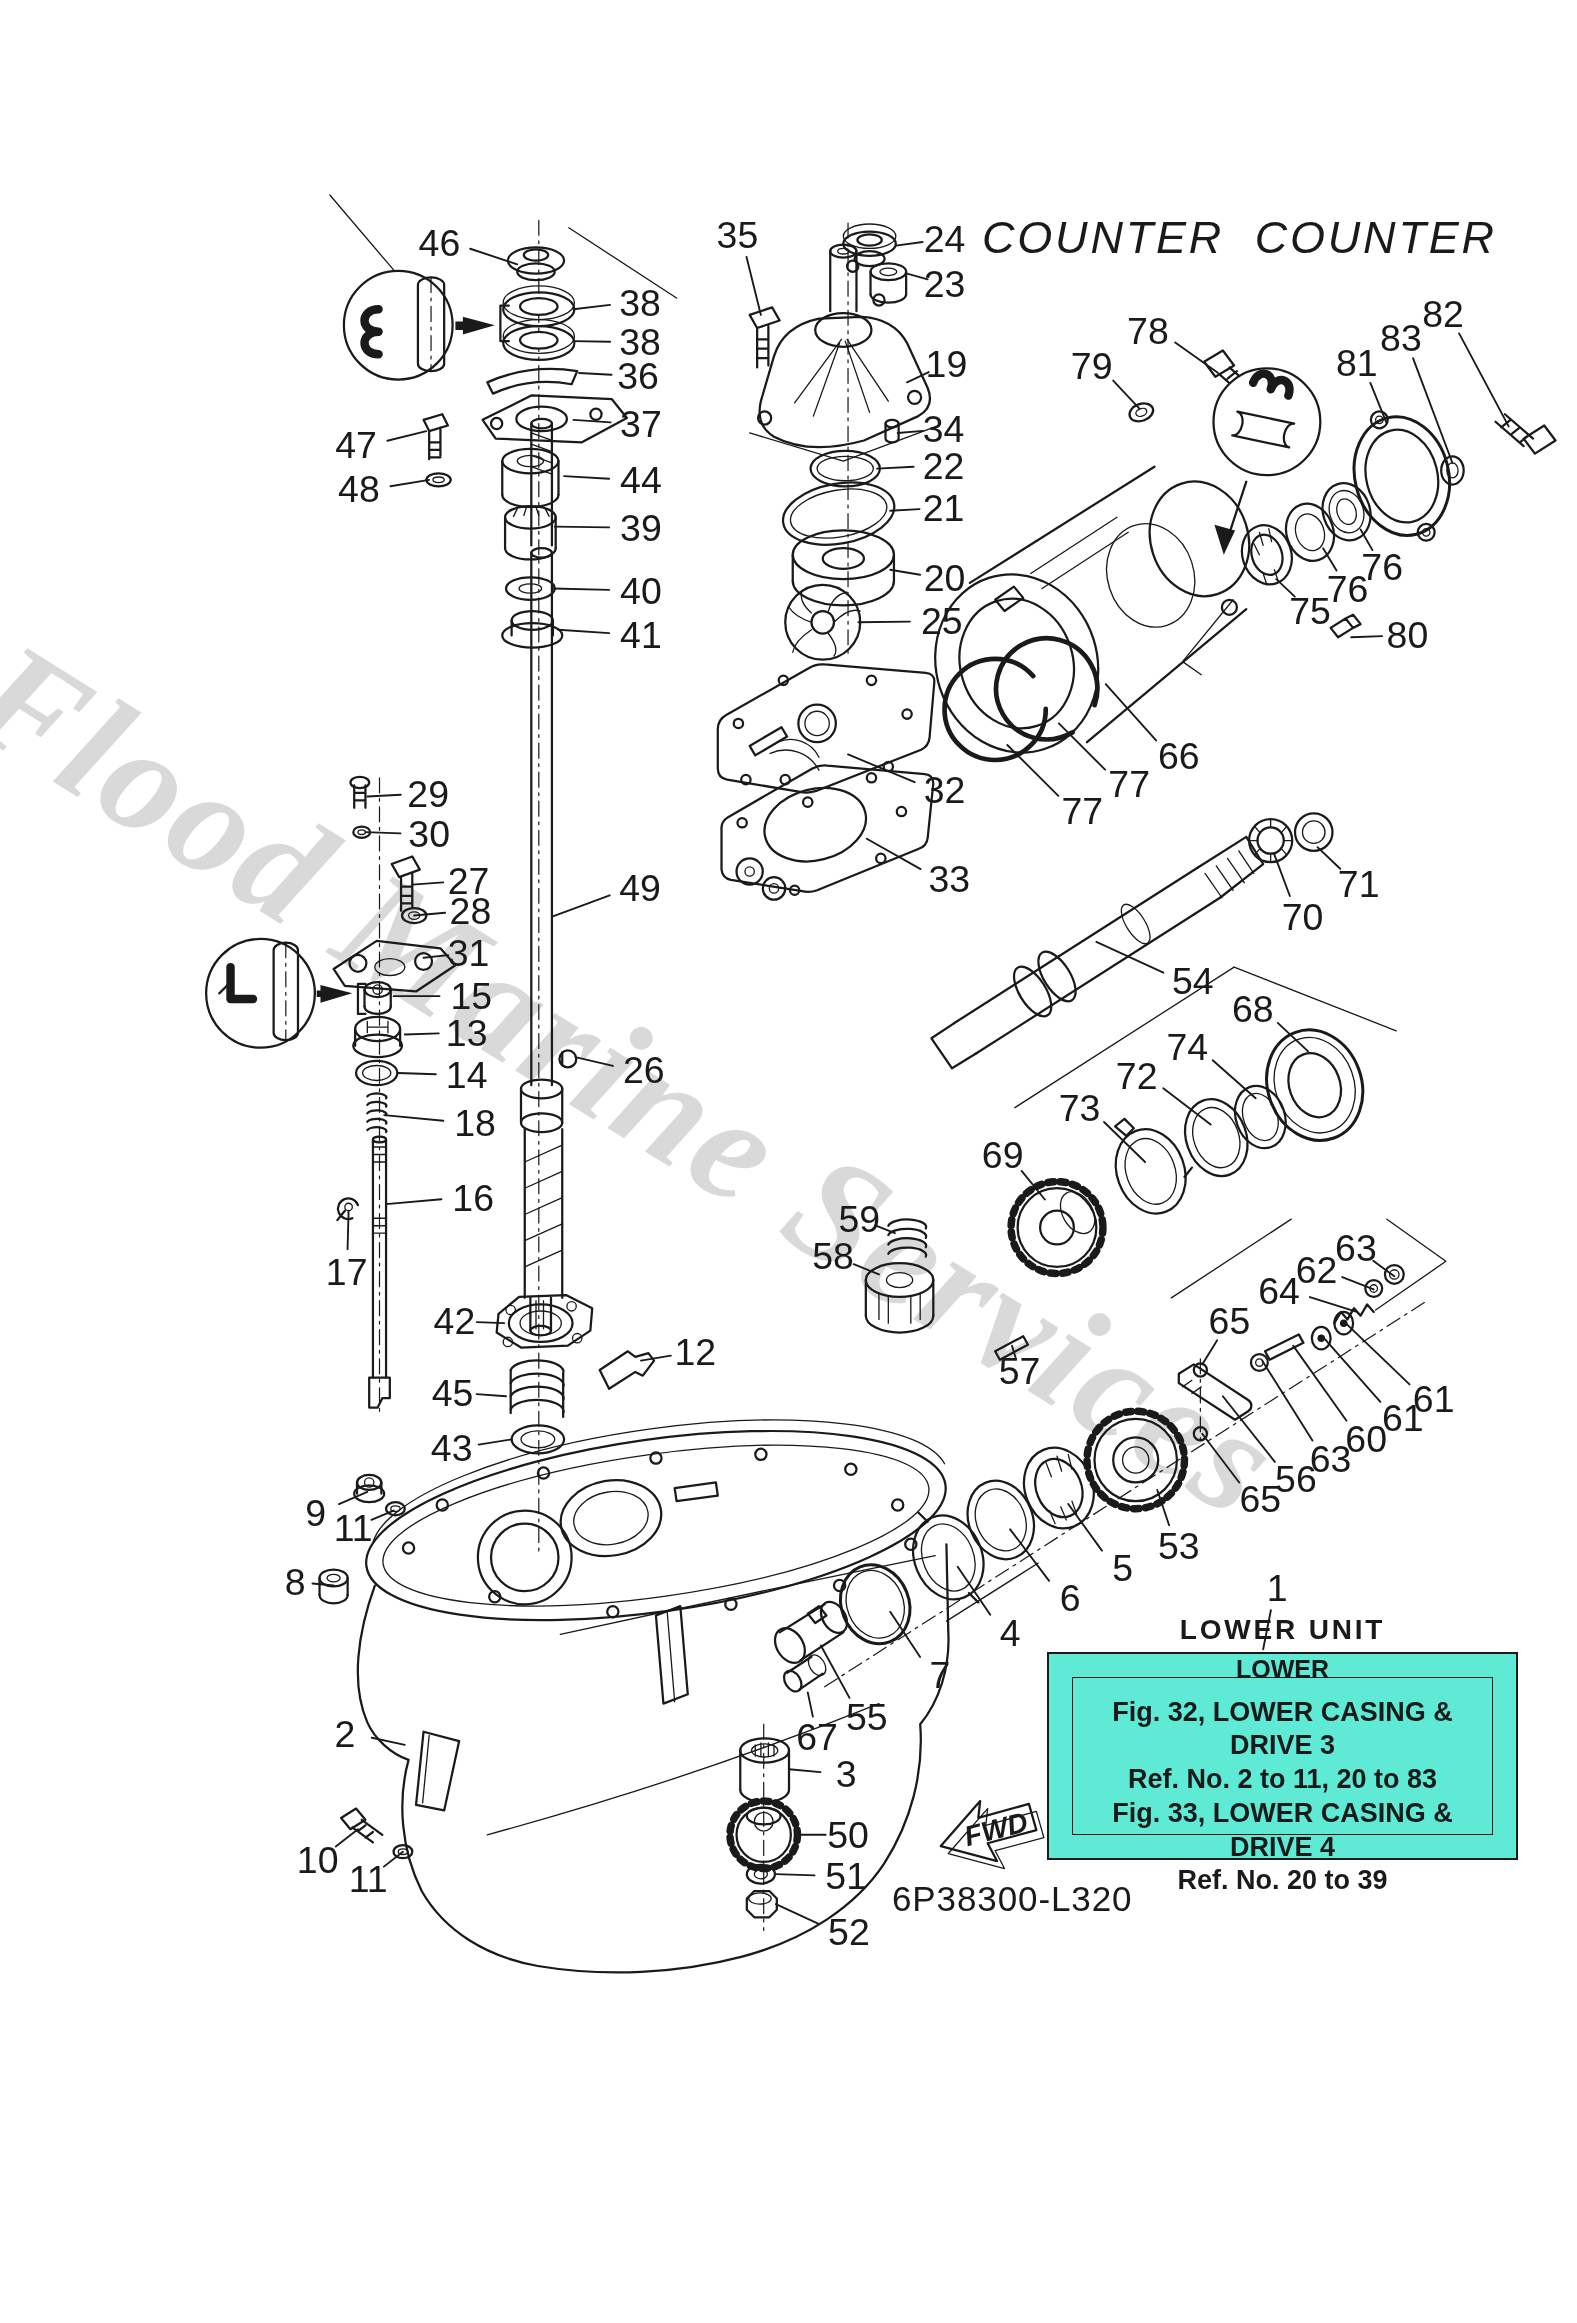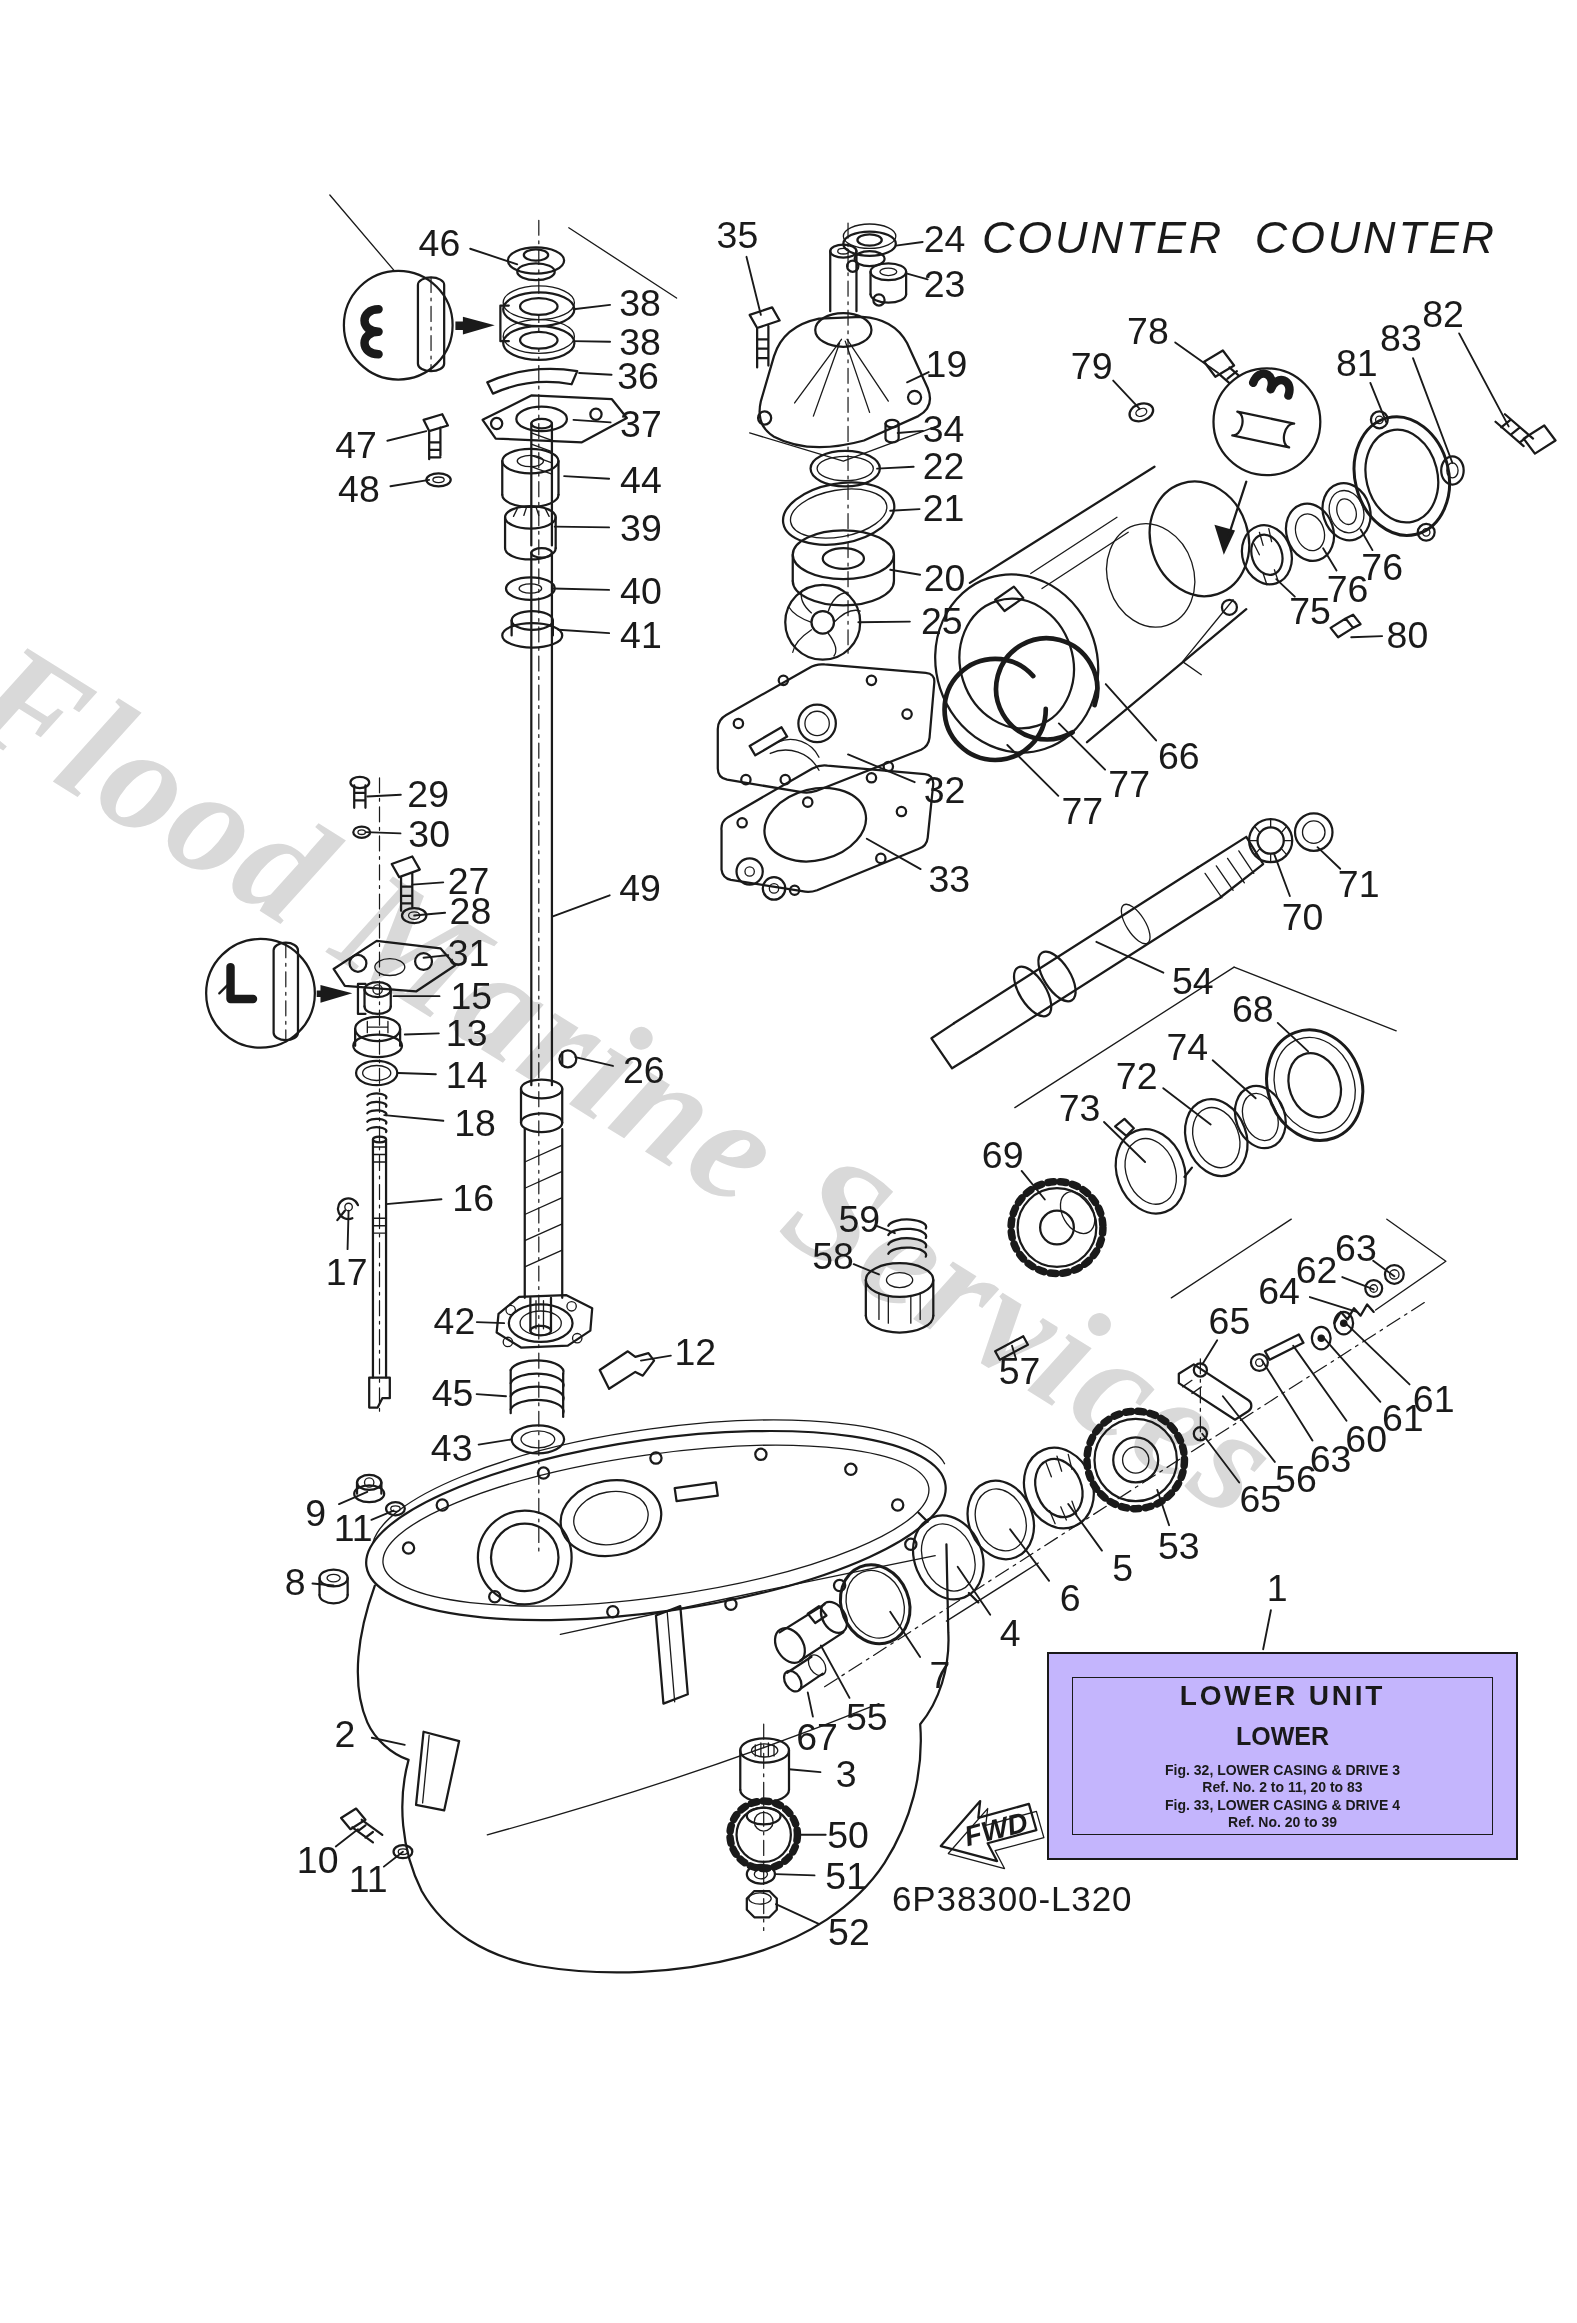--- a/index.html
+++ b/index.html
@@ -17,27 +17,27 @@
   #art .cl{stroke-width:1.3;stroke-dasharray:16 6 3 6;}
   #art .snap{stroke-width:5;}
   #art .teeth{stroke-width:8;stroke-dasharray:6 7;}
   #art .clip{stroke-width:9;}
   #art .leader{stroke-width:2;}
   #art text{fill:var(--line,#1a1a1a);stroke:none;font:40px "Liberation Sans",sans-serif;}
   #art text.fwdtxt{font:italic 700 30px "Liberation Sans",sans-serif;}
   .title{position:absolute;left:982px;top:212px;font:italic 400 45px "Liberation Sans",sans-serif;
          letter-spacing:2.8px;color:var(--line,#1a1a1a);z-index:2;white-space:pre;}
   .info-box{position:absolute;left:1047px;top:1652px;width:471px;height:208px;border:2.8px solid var(--line,#1a1a1a);
-         box-sizing:border-box;padding:23px;z-index:2;background:#c4b5fd;}
+         box-sizing:border-box;padding:23px;z-index:2;background:#5eead4;}
   .info-inner{border:1.9px solid var(--line,#1a1a1a);width:100%;height:100%;box-sizing:border-box;
          display:flex;flex-direction:column;align-items:center;justify-content:center;
          font-weight:bold;color:var(--line,#1a1a1a);text-align:center;}
   .ib-title{font-size:28px;letter-spacing:2.8px;margin-bottom:9.4px;}
   .ib-sub{font-size:25px;margin-bottom:11.2px;}
-  .ib-line{font-size:14px;line-height:1.25;}
+  .ib-line{font-size:27px;line-height:1.25;}
   .code{position:absolute;left:892px;top:1879px;font-size:35px;color:var(--line,#1a1a1a);
          letter-spacing:0.9px;z-index:2;text-align:center;}
 </style>
 </head>
 <body>
 
 <div class="stage">
   <div class="watermark">Flood Marine Services</div>
 
   <svg id="art" width="1578" height="2324" viewBox="0 0 1684 2480" xmlns="http://www.w3.org/2000/svg">

